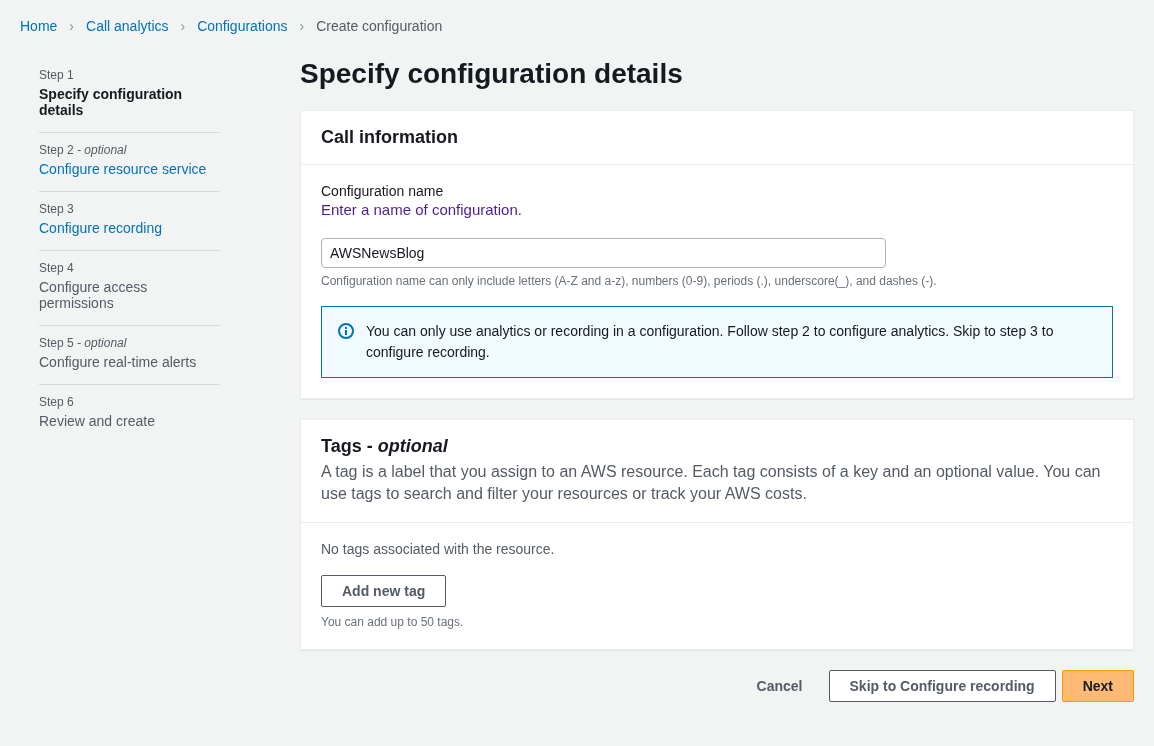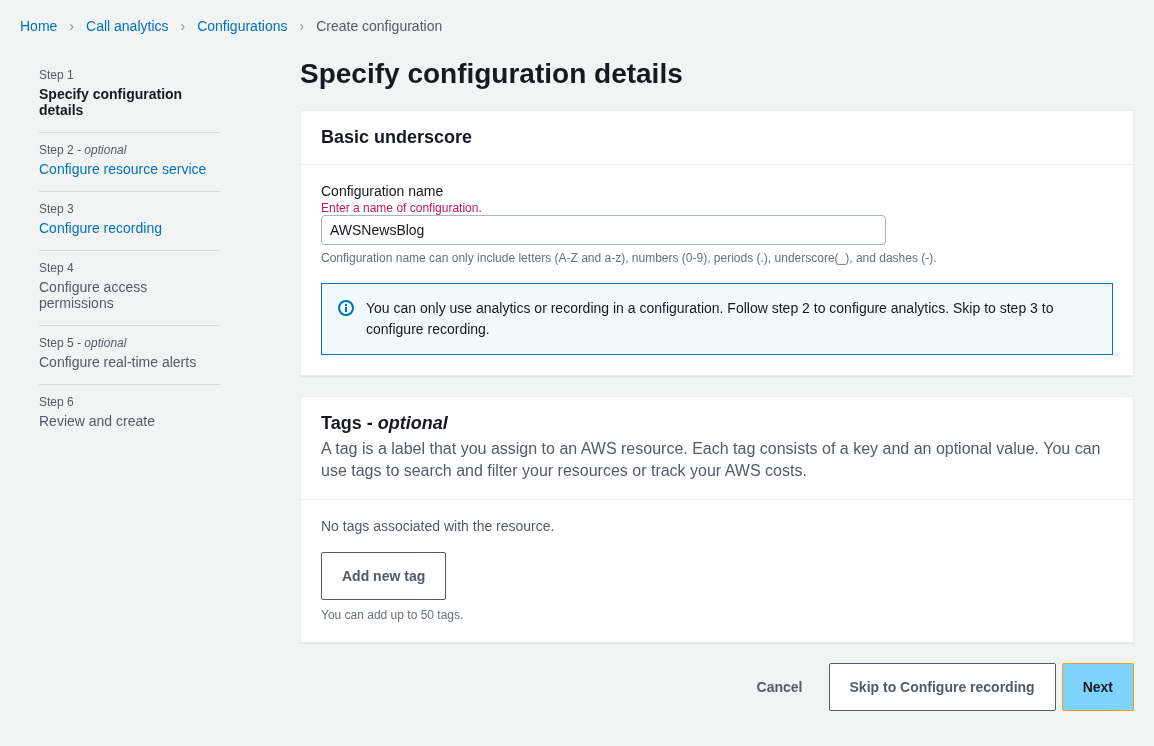--- a/index.html
+++ b/index.html
@@ -95,23 +95,23 @@
 }
 .optional-tag { font-style: italic; font-weight: 700; }
 .panel-body { padding: 18px 20px 20px 20px; }
 .field-label {
   font-size: 14px;
   font-weight: 400;
   color: #16191f;
   margin-bottom: 2px;
 }
 .field-hint {
-  font-size: 12px;
-  color: #be185d;
-  margin-bottom: 0;
+  font-size: 15px;
+  color: #4c1d95;
+  margin-bottom: 20px;
 }
 .text-input {
   width: 565px;
   height: 30px;
   padding: 4px 8px;
   border: 1px solid #aab7b8;
   border-radius: 4px;
   font-size: 14px;
   color: #16191f;
   background: #fff;
@@ -144,36 +144,36 @@
 }
 .no-tags {
   font-size: 14px;
   color: #545b64;
   margin-bottom: 18px;
 }
 .btn {
   display: inline-flex;
   align-items: center;
   justify-content: center;
-  height: 48px;
+  height: 32px;
   padding: 0 20px;
   font-size: 14px;
   font-weight: 700;
   border-radius: 2px;
   cursor: pointer;
   border: 1px solid transparent;
   background: transparent;
 }
 .btn-normal {
   border: 1px solid #545b64;
   color: #545b64;
   background: #fff;
 }
 .btn-primary {
-  background: #7dd3fc;
+  background: #fdba74;
   border: 1px solid #ff9900;
   color: #16191f;
 }
 .btn-link {
   border: none;
   background: transparent;
   color: #545b64;
   font-weight: 700;
 }
 .tag-hint {
@@ -229,21 +229,21 @@
         <div class="step-label"><span>Step 6</span><span class="opt"></span></div>
         <div class="step-title">Review and create</div>
       </div>
     </aside>
 
     <main class="main">
       <h1 class="page-title">Specify configuration details</h1>
 
       <section class="panel">
         <div class="panel-header">
-          <h2>Basic underscore</h2>
+          <h2>Call information</h2>
         </div>
         <div class="panel-body">
           <div class="field-label">Configuration name</div>
           <div class="field-hint">Enter a name of configuration.</div>
           <input type="text" class="text-input" value="AWSNewsBlog" style="">
           <div class="constraint-text">Configuration name can only include letters (A-Z and a-z), numbers (0-9), periods (.), underscore(_), and dashes (-).</div>
 
           <div class="info-box">
             <span class="info-icon">
               <svg width="16" height="16" viewBox="0 0 16 16">

